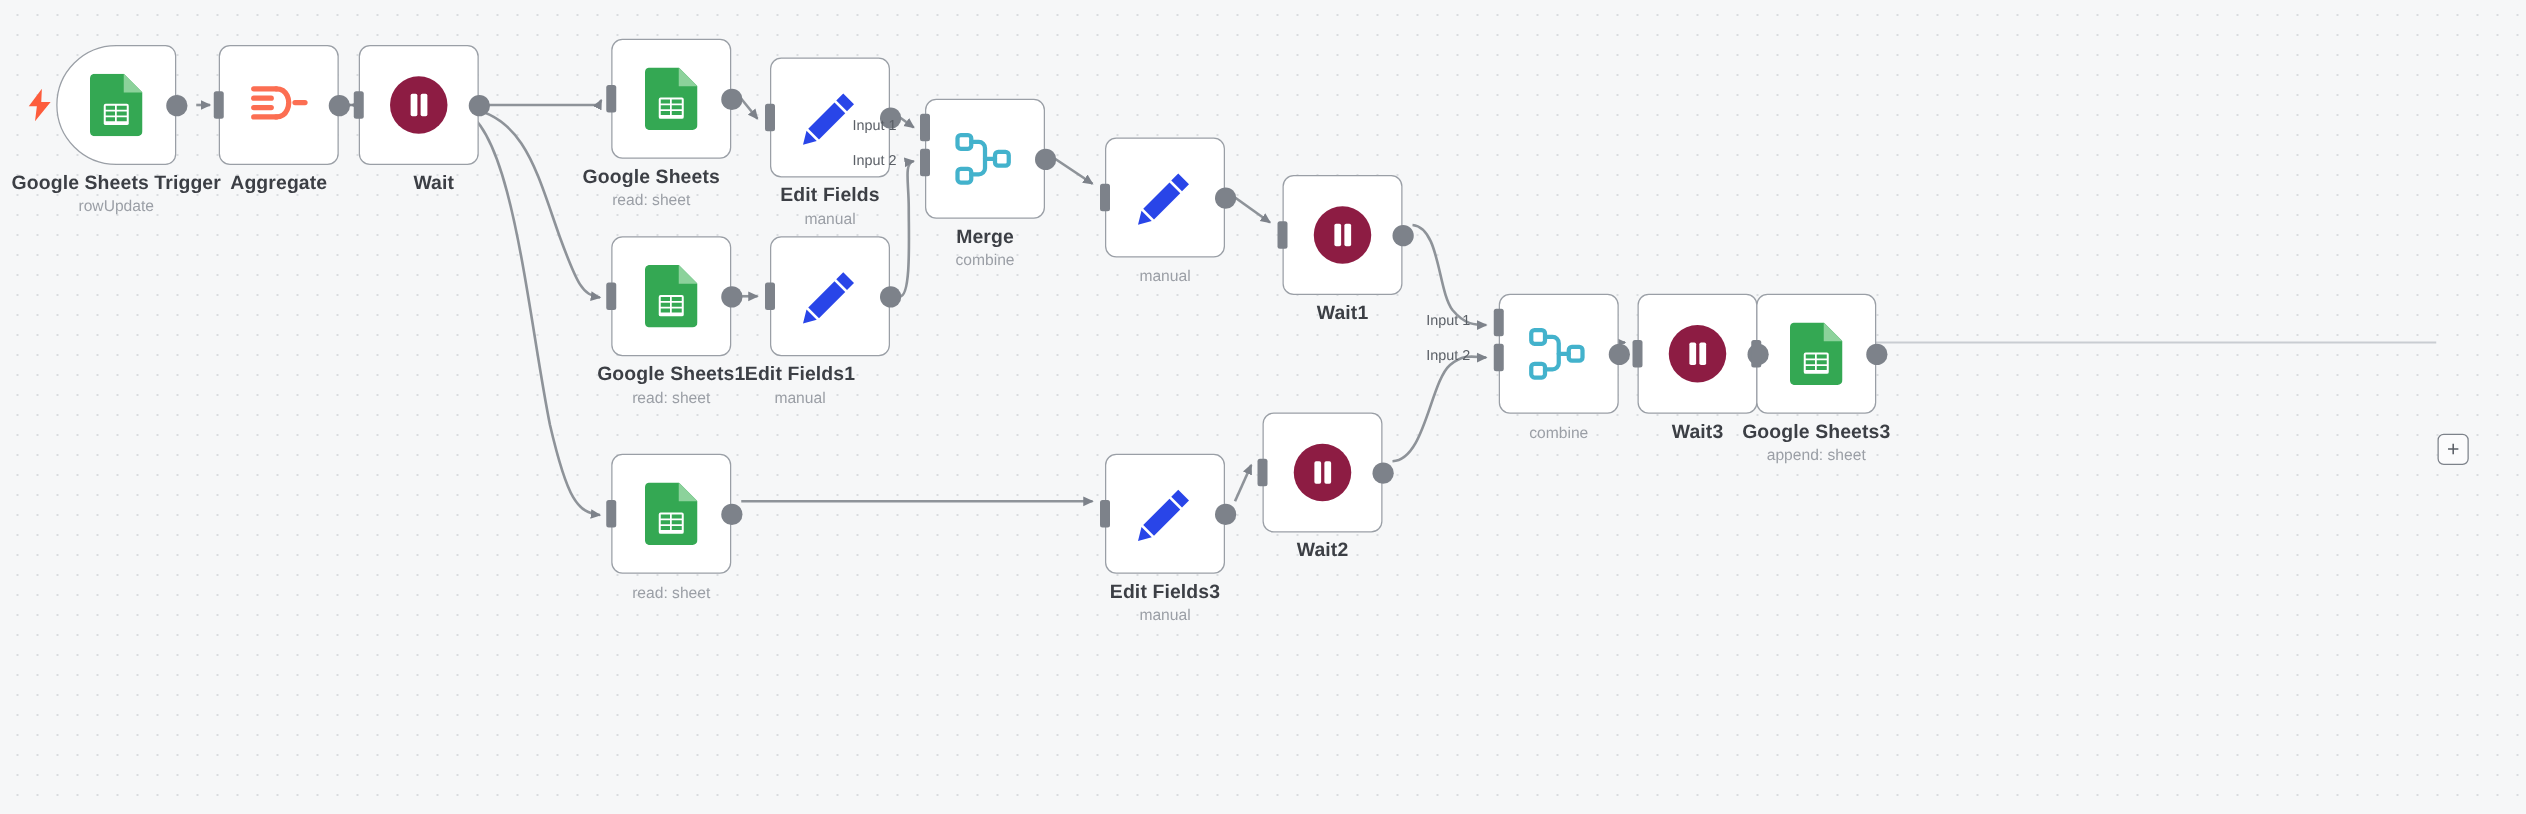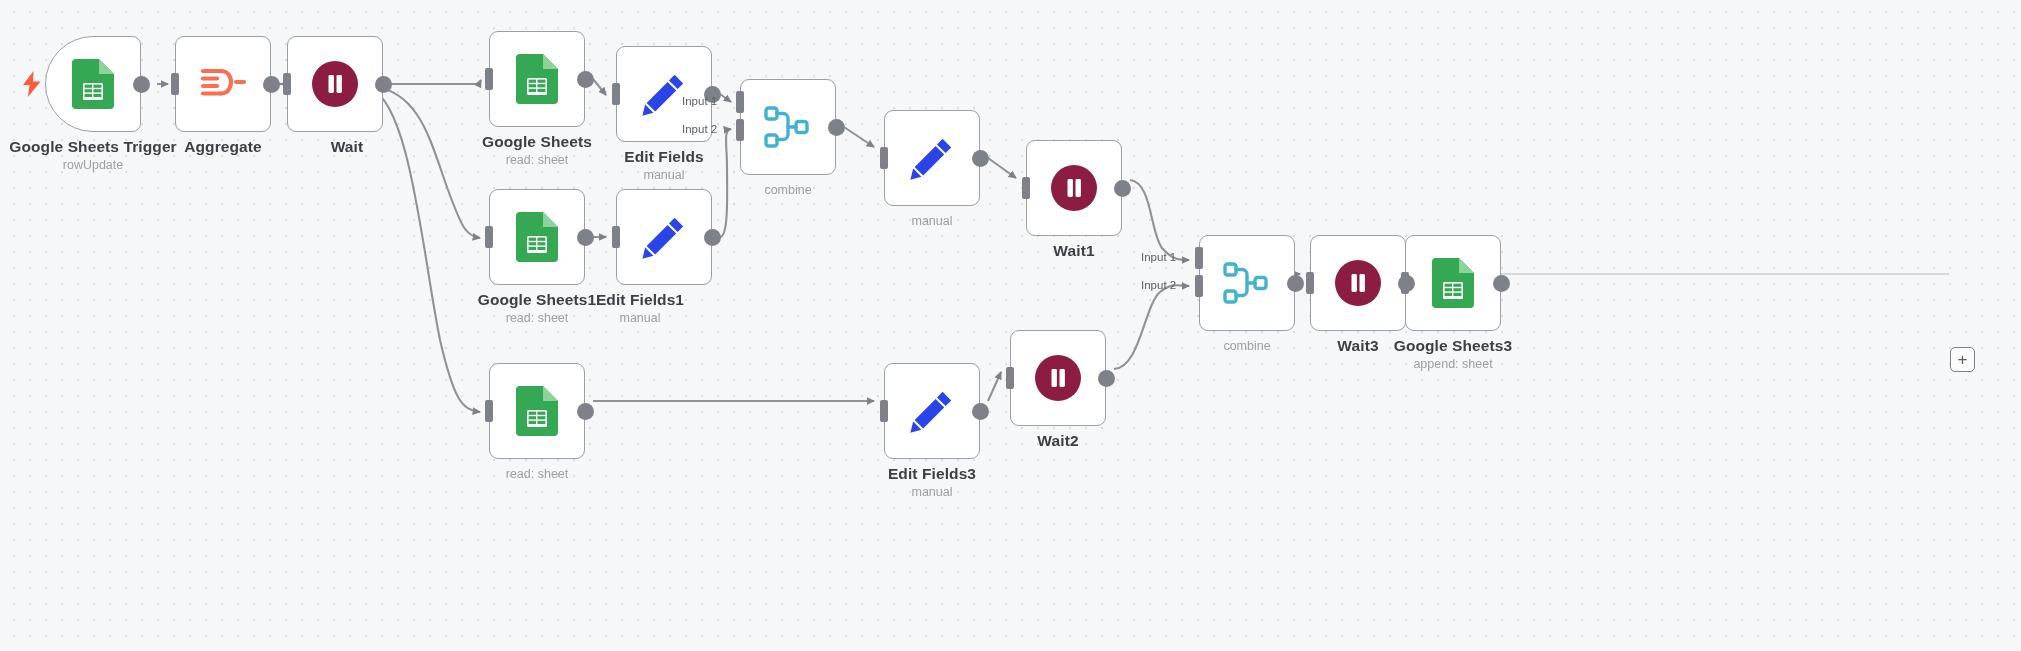--- a/index.html
+++ b/index.html
@@ -235,21 +235,21 @@
         <rect x="12.6" y="30.2" width="7.4" height="3.2"></rect>
         <rect x="21.4" y="30.2" width="8" height="3.2"></rect>
         <rect x="12.6" y="34.8" width="7.4" height="3.2"></rect>
         <rect x="21.4" y="34.8" width="8" height="3.2"></rect>
       </g>
           </svg>
         </span>
       </div>
       <div class="port in" style="position: absolute; left: 485px; top: 68px;"></div>
       <div class="outdot" style="left: 577px; top: 70.5px;"></div>
-      <div class="node-label" style="left: 387px; top: 133px; width: 300px;">
+      <div class="node-label" style="left: 371px; top: 133px; width: 300px;">
         <div class="node-title">Google Sheets</div>
         <div class="node-sub">read: sheet</div>
       </div>
       <div class="node" style="left: 616px; top: 46px; width: 96px; height: 96px;">
         <span class="icon-wrap">
           <svg width="46" height="46" viewBox="0 0 46 46">
       <g fill="#2945e8">
         <path d="M33.6 3.8 l8.6 8.6 -5.6 5.6 -8.6 -8.6 z"></path>
         <path d="M26.6 11.0 l8.6 8.6 -21 21 -8.6 -8.6 z"></path>
         <path d="M4.2 33.6 l8.2 8.2 -11.0 2.9 z"></path>
@@ -275,20 +275,21 @@
       </g>
           </svg>
         </span>
       </div>
       <div class="port in" style="position: absolute; left: 736px; top: 91.04px;"></div>
       <div class="io-label" style="left: 682px; top: 95.04px;">Input 1</div>
       <div class="port in" style="position: absolute; left: 736px; top: 118.88px;"></div>
       <div class="io-label" style="left: 682px; top: 122.88px;">Input 2</div>
       <div class="outdot" style="left: 828px; top: 118.5px;"></div>
       <div class="node-label" style="left: 638px; top: 181px; width: 300px;">
+        <div class="node-title">Merge</div>
         <div class="node-sub">combine</div>
       </div>
       <div class="node" style="left: 884px; top: 110px; width: 96px; height: 96px;">
         <span class="icon-wrap">
           <svg width="46" height="46" viewBox="0 0 46 46">
       <g fill="#2945e8">
         <path d="M33.6 3.8 l8.6 8.6 -5.6 5.6 -8.6 -8.6 z"></path>
         <path d="M26.6 11.0 l8.6 8.6 -21 21 -8.6 -8.6 z"></path>
         <path d="M4.2 33.6 l8.2 8.2 -11.0 2.9 z"></path>
       </g>

